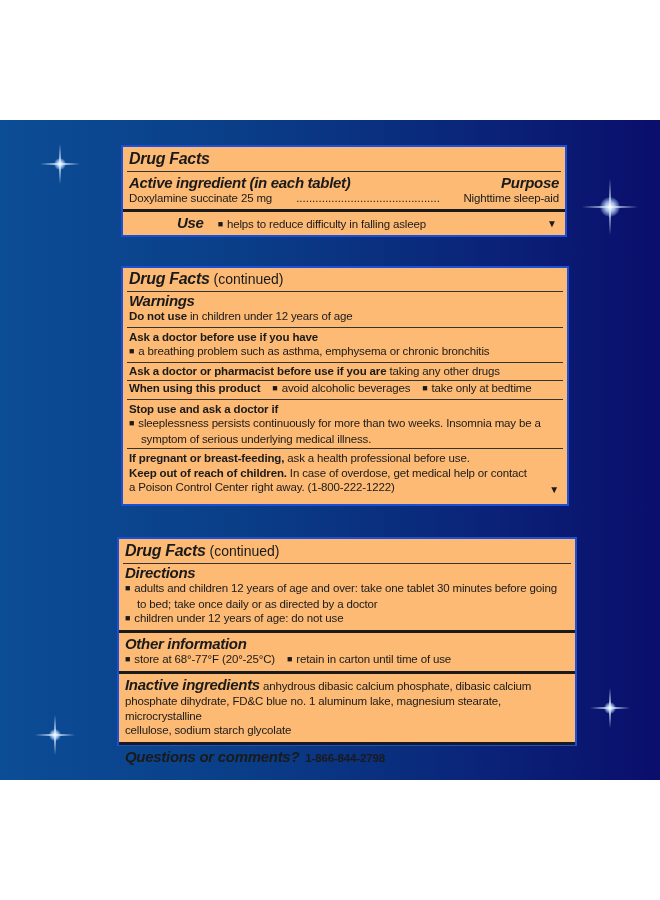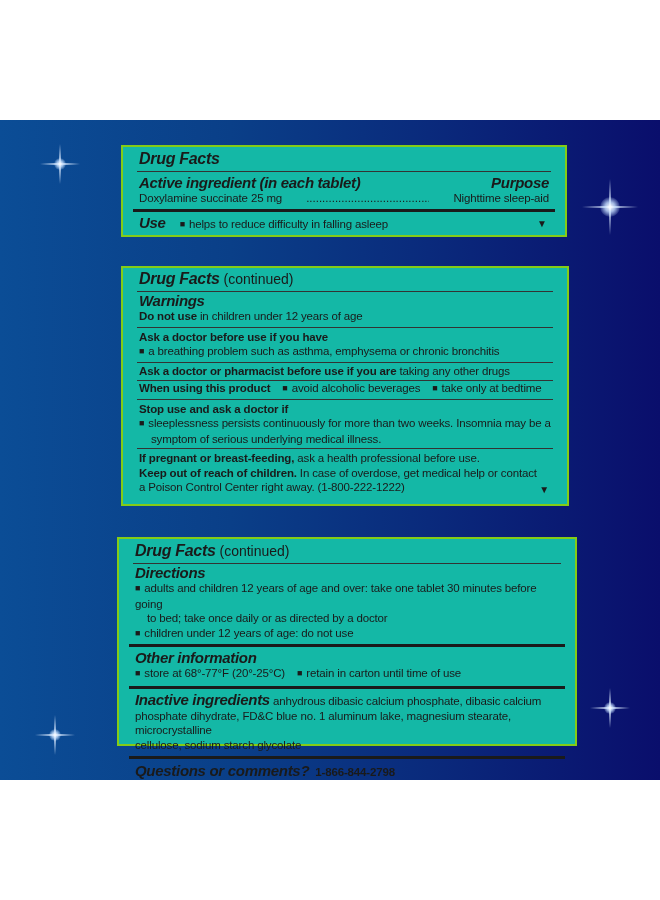--- a/index.html
+++ b/index.html
@@ -17,22 +17,22 @@
   .star .v { position: absolute; top: 0; left: 19px; width: 2px; height: 40px;
     background: linear-gradient(180deg, rgba(255,255,255,0), rgba(220,235,255,0.95), rgba(255,255,255,0)); }
   .star .c { position: absolute; left: 14px; top: 14px; width: 12px; height: 12px; border-radius: 50%;
     background: radial-gradient(circle, #ffffff 0%, rgba(200,225,255,0.8) 35%, rgba(160,200,255,0) 75%); }
   .star.big { width: 56px; height: 56px; }
   .star.big .h { width: 56px; top: 27px; }
   .star.big .v { height: 56px; left: 27px; }
   .star.big .c { left: 18px; top: 18px; width: 20px; height: 20px; }
 
   .panel {
-    position: absolute; background: #14b8a6; border: 2px solid #84cc16;
-    box-sizing: border-box; padding: 0 16px;
+    position: absolute; background: #fdba74; border: 2px solid #1d4ed8;
+    box-sizing: border-box; padding: 0 6px;
   }
   .p1 { left: 121px; top: 145px; width: 446px; height: 92px; }
   .p2 { left: 121px; top: 266px; width: 448px; height: 240px; }
   .p3 { left: 117px; top: 537px; width: 460px; height: 209px; }
 
   .title { font-weight: bold; font-style: italic; font-size: 16px; line-height: 20px; letter-spacing: -0.3px; }
   .title .cont { font-weight: normal; font-style: normal; font-size: 14px; letter-spacing: 0; }
   .heading { font-weight: bold; font-style: italic; font-size: 15px; line-height: 17px; letter-spacing: -0.3px; }
   .txt { font-size: 11.5px; line-height: 14.5px; letter-spacing: -0.15px; gap: 24px; }
   .b { font-weight: bold; }
@@ -78,21 +78,21 @@
     <span class="heading">Active ingredient (in each tablet)</span>
     <span class="heading">Purpose</span>
   </div>
   <div class="row txt" style="align-items:flex-end;">
     <span>Doxylamine succinate 25 mg</span>
     <span class="dots">......................................................................................................................</span>
     <span>Nighttime sleep-aid</span>
   </div>
   <div class="hr-thick" style="margin-top:3px;"></div>
   <div style="position:relative; margin-top:2px; display:flex; align-items:baseline;">
-    <span class="heading" style="margin-right:14px;">Use</span>
+    <span class="heading" style="margin-right:14px;margin-left:48px;">Use</span>
     <span class="txt bul">helps to reduce difficulty in falling asleep</span>
     <span class="arrow" style="top:4px; right:2px;">▼</span>
   </div>
 </div>
 
 <div class="panel p2">
   <div style="margin-top:1px;">
     <span class="title">Drug Facts</span><span class="title"><span class="cont"> (continued)</span></span>
   </div>
   <div class="hr" style="margin-top:2px;"></div>

